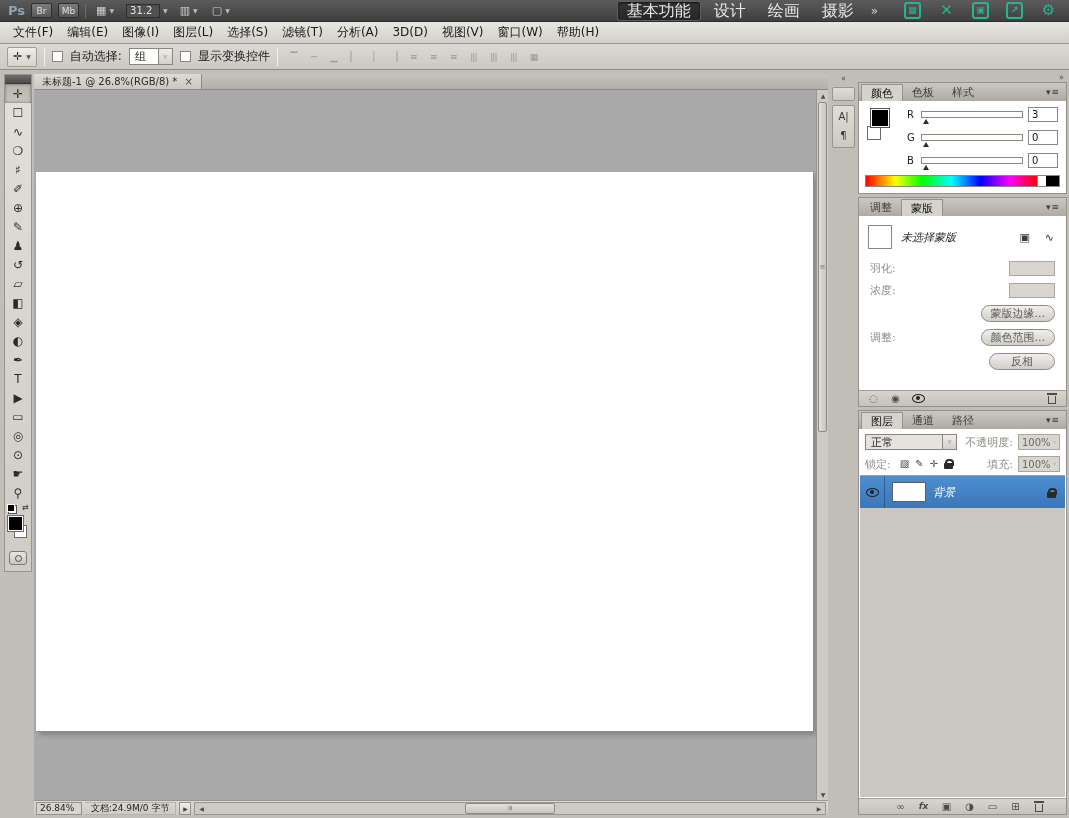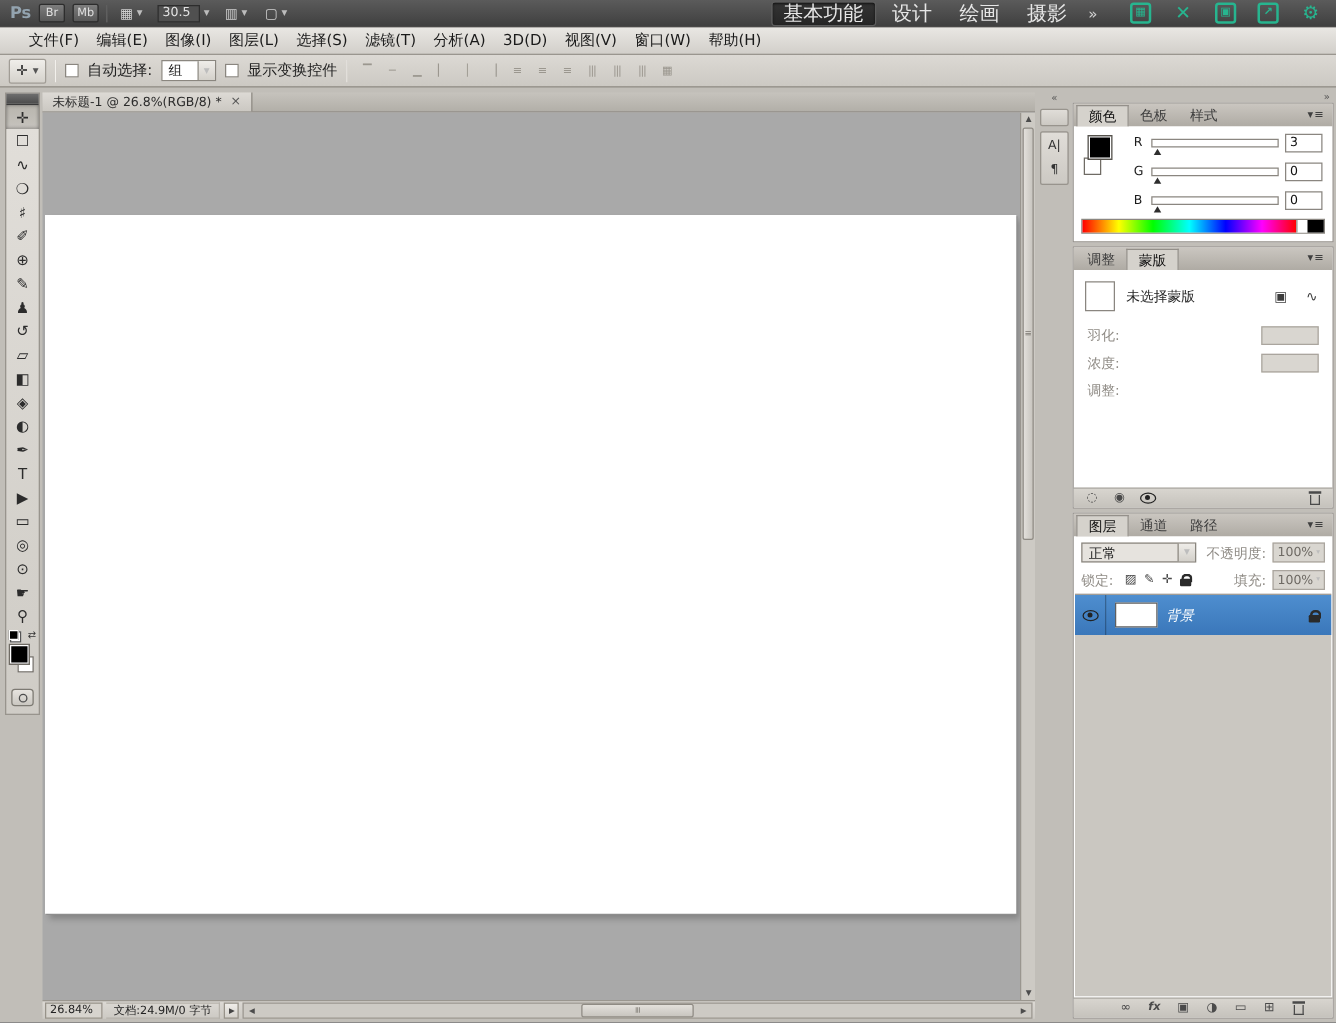--- a/index.html
+++ b/index.html
@@ -19,21 +19,21 @@
   .zoombox .field{width:34px;height:14px;background:#505050;border:1px solid #2d2d2d;color:#e3e3e3;font-size:10px;display:flex;align-items:center;padding:0 3px;}
   .wsgroup{margin-left:auto;display:flex;align-items:center;gap:4px;}
   .ws{padding:2px 9px;font-size:16px;color:#e6e6e6;border-radius:3px;line-height:14px;}
   .ws.active{background:linear-gradient(#343434,#262626);border:1px solid #5d5d5d;box-shadow:inset 0 1px 2px rgba(0,0,0,.7);}
   .overflow{color:#cfcfcf;font-size:12px;padding:0 4px;}
   .remote{display:flex;align-items:center;gap:17px;margin-left:16px;margin-right:4px;}
   .tealbox{width:17px;height:17px;border:2px solid #27b58f;border-radius:3px;color:#27b58f;font-size:9px;font-weight:bold;display:flex;align-items:center;justify-content:center;line-height:1;}
   .tealbox.nobox{border:none;font-size:15px;font-weight:normal;}
 
   
-  .menubar{position:absolute;top:22px;left:0;right:0;height:22px;background:linear-gradient(#e9e7e3,#d2cfca);border-bottom:1px solid #9a968f;display:flex;align-items:center;padding:0 16px;}
+  .menubar{position:absolute;top:22px;left:0;right:0;height:22px;background:linear-gradient(#e9e7e3,#d2cfca);border-bottom:1px solid #9a968f;display:flex;align-items:center;padding:0 6px;}
   .menu-item{padding:0 7px;font-size:12px;color:#1a1a1a;line-height:21px;}
 
   
   .optionsbar{position:absolute;top:44px;left:0;right:0;height:26px;background:linear-gradient(#dcd9d4,#ccc9c3);border-bottom:1px solid #8f8b84;display:flex;align-items:center;gap:7px;padding:0 7px;}
   .tool-preset{display:flex;align-items:center;gap:4px;padding:1px 5px;height:20px;border:1px solid #a19d96;border-radius:2px;background:linear-gradient(#f0eeea,#d5d2cc);color:#222;}
   .tool-preset .g{font-size:11px;}
   .tool-preset .caret{color:#555;}
   .cb{width:11px;height:11px;background:#fff;border:1px solid #8a867f;display:inline-block;}
   .olabel{font-size:12px;color:#222;}
   .combo{display:flex;align-items:center;height:17px;border:1px solid #8a867f;background:#fff;}
@@ -112,21 +112,21 @@
   .ch-value{width:30px;height:15px;background:#fff;border:1px solid #8a8680;font-size:10px;color:#111;display:flex;align-items:center;padding:0 3px;}
   .spectrum{position:absolute;left:6px;right:6px;bottom:6px;height:12px;border:1px solid #8a8680;display:flex;}
   .spec-ramp{flex:1;background:linear-gradient(90deg,#f00 0%,#ff0 17%,#0f0 33%,#0ff 50%,#00f 67%,#f0f 84%,#f00 100%);}
   .spec-white{width:9px;background:#fff;border-left:1px solid #8a8680;}
   .spec-black{width:13px;background:#000;}
 
   
   .p-masks{top:123px;height:210px;}
   .mask-head{display:flex;align-items:center;gap:9px;padding:9px 9px 5px;}
   .mask-thumb{width:24px;height:24px;background:#fff;border:1px solid #8a8680;}
-  .mask-title{flex:1;font-size:11px;color:#1f1f1f;}
+  .mask-title{flex:1;font-size:11px;font-style:italic;color:#1f1f1f;}
   .pmicon{font-size:11px;color:#3c3c3c;padding:0 3px;}
   .mrow{display:flex;align-items:center;padding:7px 11px 0;}
   .mlabel{font-size:11px;color:#8f8b85;}
   .mval{margin-left:auto;width:46px;height:15px;border:1px solid #aaa59e;background:#d9d6d0;}
   .mbtns{margin-left:auto;display:flex;flex-direction:column;gap:7px;align-items:flex-end;}
   .pbtn{min-width:66px;height:17px;padding:0 9px;border:1px solid #8f8b84;border-radius:9px;background:linear-gradient(#f1efeb,#d2cfc9);font-size:11px;color:#5c5c5c;display:flex;align-items:center;justify-content:center;line-height:1;}
   .mfootspace{flex:1;}
 
   
   .p-layers{top:336px;height:405px;}
@@ -165,21 +165,21 @@
   <div class="appbar">
     <span class="ps-logo">Ps</span>
     <button class="chip">Br</button>
     <button class="chip">Mb</button>
     <span class="vsep"></span>
     <button class="abtn">
       <span class="g">▦</span>
       <span class="caret">▼</span>
     </button>
     <div class="zoombox">
-      <span class="field">30.5</span>
+      <span class="field">31.2</span>
       <span class="caret">▼</span>
     </div>
     <button class="abtn">
       <span class="g">▥</span>
       <span class="caret">▼</span>
     </button>
     <button class="abtn">
       <span class="g">▢</span>
       <span class="caret">▼</span>
     </button>
@@ -465,20 +465,25 @@
       <div class="mrow">
         <span class="mlabel">羽化:</span>
         <span class="mval"></span>
       </div>
       <div class="mrow">
         <span class="mlabel">浓度:</span>
         <span class="mval"></span>
       </div>
       <div class="mrow">
         <span class="mlabel">调整:</span>
+        <div class="mbtns">
+          <button class="pbtn">蒙版边缘...</button>
+          <button class="pbtn">颜色范围...</button>
+          <button class="pbtn">反相</button>
+        </div>
       </div>
       <div class="panel-foot">
         <button class="ficon">◌</button>
         <button class="ficon">◉</button>
         <button class="ficon">
             <span class="eyeicon"></span>
           </button>
         <span class="mfootspace"></span>
         <button class="ficon">
             <span class="trash"></span>

